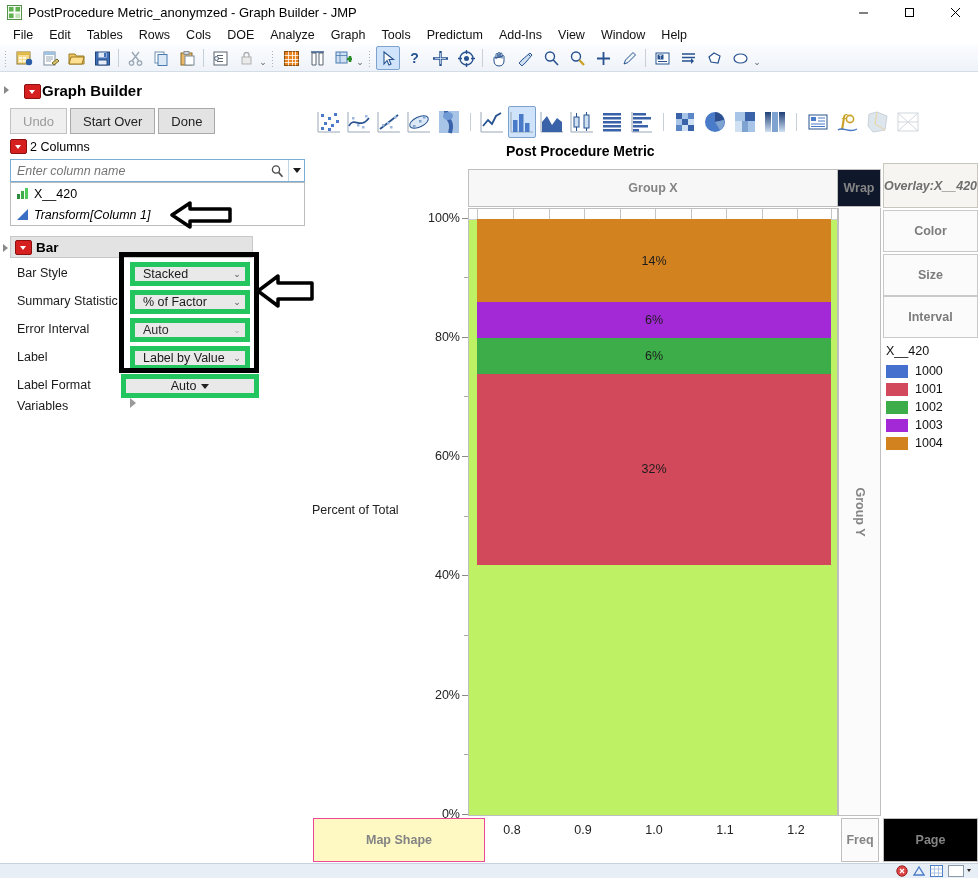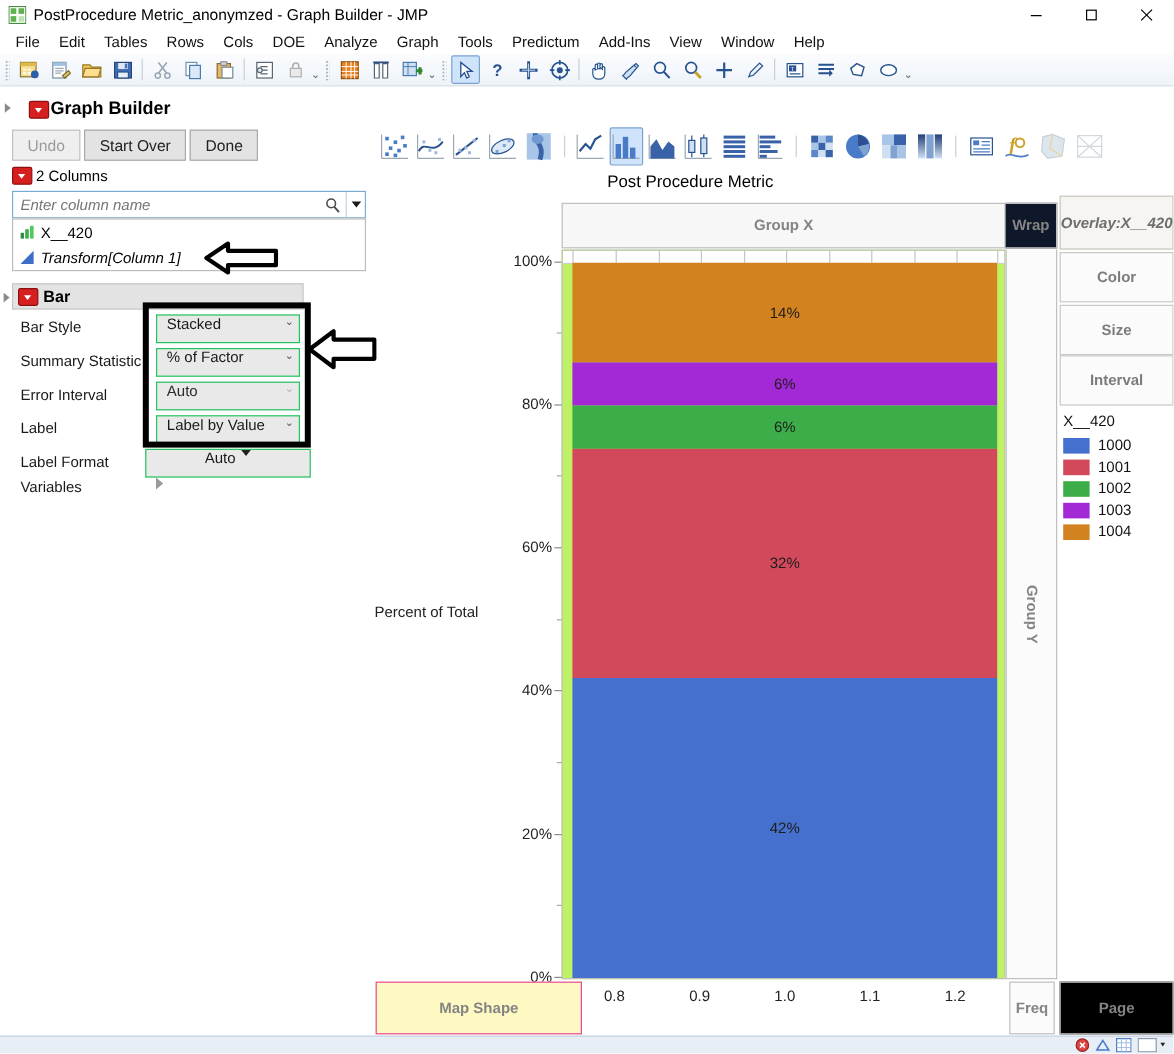--- a/index.html
+++ b/index.html
@@ -74,41 +74,41 @@
   .colitem .nm{margin-left:5px;}
   .colitem .nm.it{font-style:italic;}
 
   .bar-sec{position:absolute;left:10px;top:236px;width:243px;height:22px;background:#e3e3e3;
     border:1px solid #c8c8c8;box-sizing:border-box;display:flex;align-items:center;}
   .bar-sec-disc{position:absolute;left:3px;top:244px;width:0;height:0;
     border-left:5px solid #8a8a8a;border-top:4px solid transparent;border-bottom:4px solid transparent;}
   .bar-title{font-size:13.5px;font-weight:bold;margin-left:4px;}
 
   .prop{position:absolute;font-size:12.5px;color:#1a1a1a;}
-  .ctrl{position:absolute;width:120px;height:24px;background:#e9e9e9;border:1px solid #22c55e;
-    box-sizing:border-box;display:flex;font-size:12.5px;color:#1a1a1a;cursor:default;}
+  .ctrl{position:absolute;width:120px;height:24px;background:#e9e9e9;border:5px solid #22c55e;
+    box-sizing:border-box;display:flex;align-items:center;font-size:12.5px;color:#1a1a1a;cursor:default;}
   .ctrl span.v{padding-left:8px;flex:1;overflow:hidden;white-space:nowrap;}
   .ctrl .chev{width:16px;text-align:center;font-size:9px;color:#555;}
   .ctrl.dim span.v{color:#2b2b2b;}
   .ctrl.dim .chev{color:#b0b0b0;}
   .ctrl.wide{width:138px;justify-content:center;}
   .ctrl.wide span.v{flex:none;padding:0;}
   .tri-sm{display:inline-block;width:0;height:0;margin-left:5px;vertical-align:middle;
     border-left:4px solid transparent;border-right:4px solid transparent;border-top:5px solid #222;}
   .varrow{position:absolute;left:130px;top:398px;width:0;height:0;
     border-left:6px solid #9a9a9a;border-top:5px solid transparent;border-bottom:5px solid transparent;}
 
   .hlbox{position:absolute;left:119px;top:252px;width:140px;height:121px;
     border:5px solid #000;box-sizing:border-box;pointer-events:none;}
 
   
   .annot{position:absolute;pointer-events:none;}
 
   
-  .chart-title{position:absolute;left:506px;top:143px;font-size:14px;font-weight:normal;color:#000;}
+  .chart-title{position:absolute;left:506px;top:143px;font-size:14px;font-weight:bold;color:#000;}
 
   .gx-box{position:absolute;left:468px;top:169px;width:370px;height:38px;
     background:#f7f7f7;border:1px solid #bfbfbf;box-sizing:border-box;
     display:flex;align-items:center;justify-content:center;}
   .wrap-box{position:absolute;left:838px;top:169px;width:43px;height:38px;
     background:#0f172a;border:1px solid #bfbfbf;border-left:0;box-sizing:border-box;
     display:flex;align-items:center;justify-content:center;}
   .zone-lbl{font-size:12.5px;font-weight:bold;color:#848484;}
 
   .gy-box{position:absolute;left:838px;top:208px;width:43px;height:608px;
@@ -717,23 +717,20 @@
       </div>
 
       <div class="seg" style="top:20%;height:6%;background:#3cad48;">
         <span>6%</span>
       </div>
 
       <div class="seg" style="top:26%;height:32%;background:#d2495b;">
         <span>32%</span>
       </div>
 
-      <div class="seg" style="top:58%;height:42%;background:#4670cd;">
-        <span>42%</span>
-      </div>
     </div>
   </div>
 
   <div class="yaxis">
     <div class="ytick" style="top:10px;"></div>
     <div class="ylab" style="top:10px;">100%</div>
     <div class="ytick minor" style="top:69px;"></div>
     <div class="ytick" style="top:129px;"></div>
     <div class="ylab" style="top:129px;">80%</div>
     <div class="ytick minor" style="top:188px;"></div>

